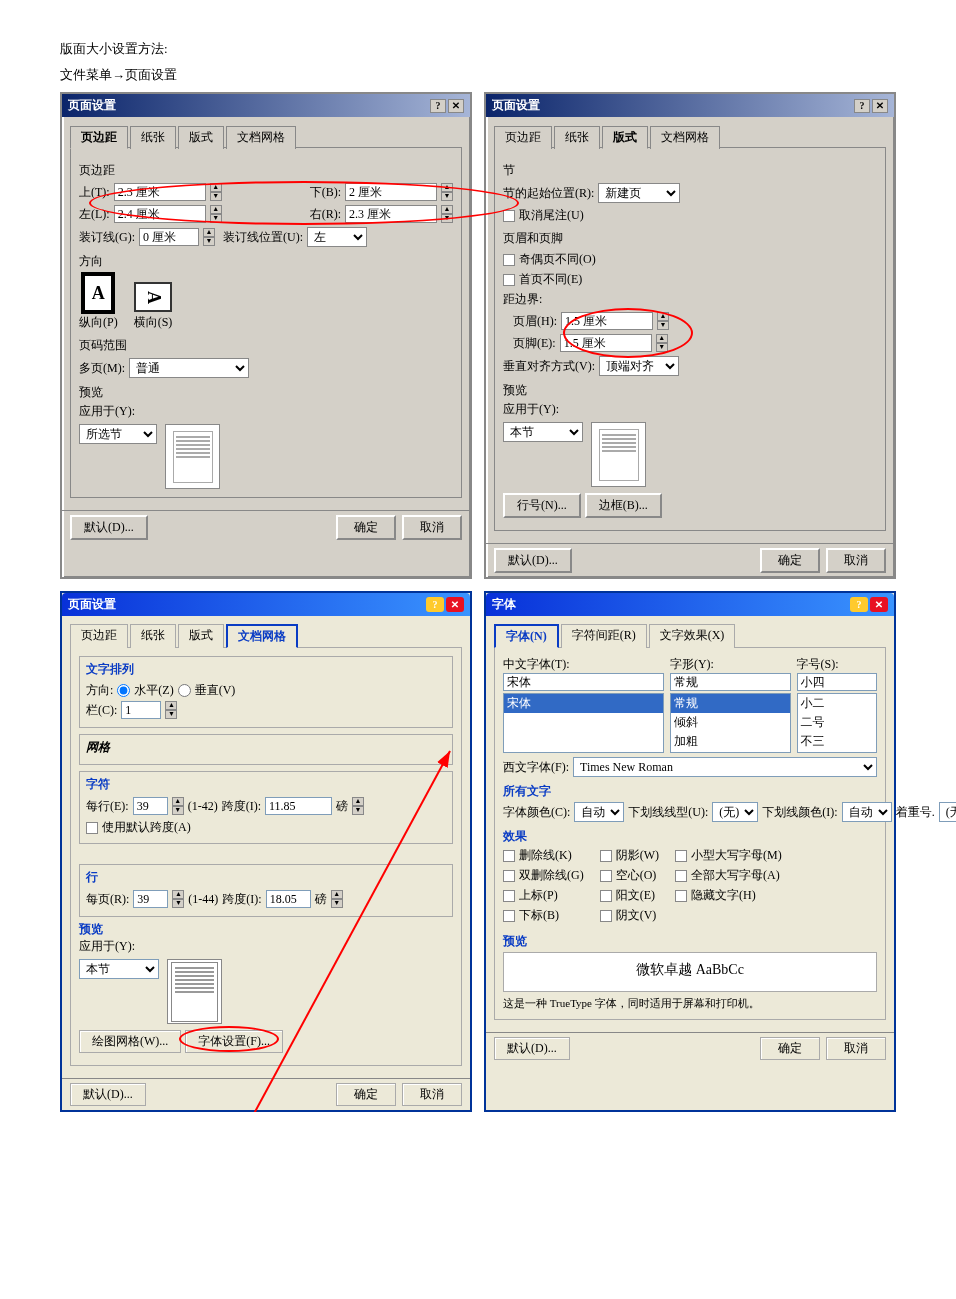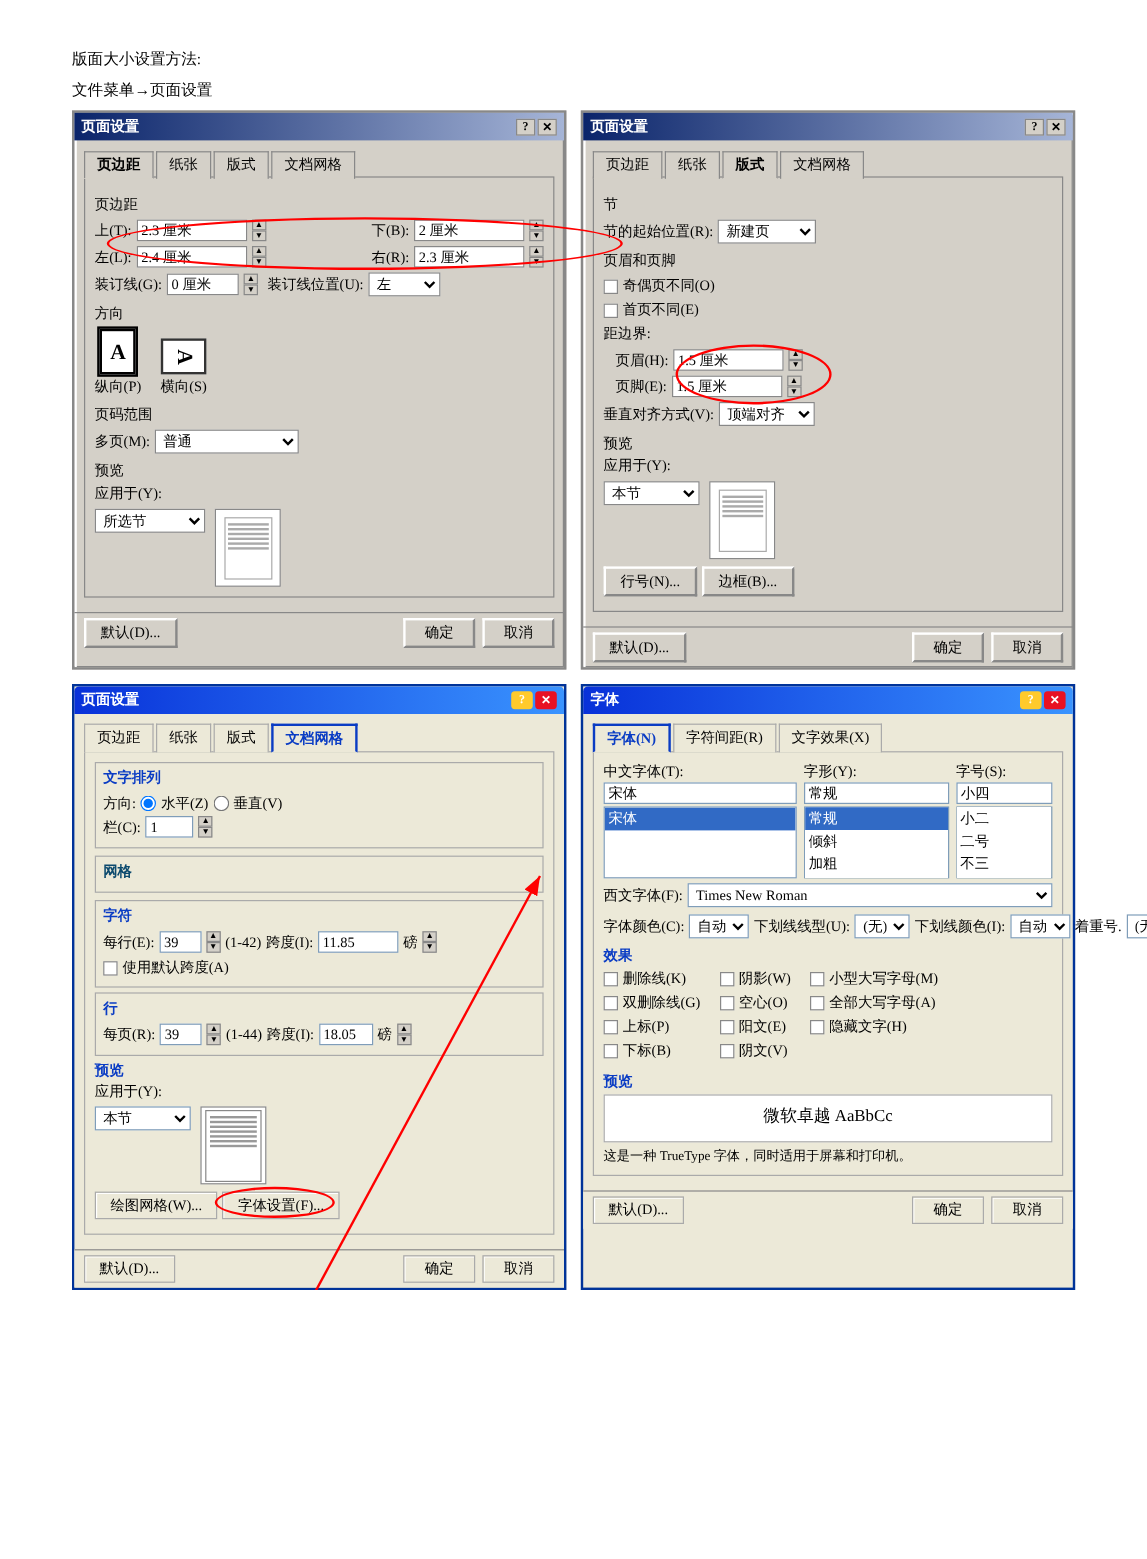--- a/index.html
+++ b/index.html
@@ -431,21 +431,21 @@
             <option>普通</option>
           </select>
         </div>
 
         <div style="margin-top:6px;">
           <div class="field-label">预览</div>
           <div class="field-row" style="margin-top:2px;">
             <span class="field-label">应用于(Y):</span>
           </div>
           <div style="display:flex;gap:8px;align-items:flex-start;">
-            <select class="win-select" style="width:92px;">
+            <select class="win-select" style="width:78px;">
               <option>所选节</option>
             </select>
             <div class="preview-box">
               <div class="preview-page">
                 <div class="preview-line"></div>
                 <div class="preview-line"></div>
                 <div class="preview-line"></div>
                 <div class="preview-line"></div>
                 <div class="preview-line"></div>
                 <div class="preview-line"></div>
@@ -479,20 +479,24 @@
         <div class="tab active">版式</div>
         <div class="tab">文档网格</div>
       </div>
       <div class="tab-panel">
         <div class="section-title">节</div>
         <div class="field-row">
           <span class="field-label">节的起始位置(R):</span>
           <select class="win-select" style="width:82px;">
             <option>新建页</option>
           </select>
+        </div>
+        <div class="checkbox-row">
+          <div class="win-checkbox"></div>
+          <span>取消尾注(U)</span>
         </div>
         <div class="section-title">页眉和页脚</div>
         <div class="checkbox-row">
           <div class="win-checkbox"></div>
           <span>奇偶页不同(O)</span>
         </div>
         <div class="checkbox-row">
           <div class="win-checkbox"></div>
           <span>首页不同(E)</span>
         </div>
@@ -604,24 +608,24 @@
             <span class="field-label">栏(C):</span>
             <input class="win-input-xp" style="width: 40px;" value="1" readonly="">
             <div class="spin-btn">
               <div class="spin-arrow">▲</div>
               <div class="spin-arrow">▼</div>
             </div>
           </div>
         </div>
 
         <div style="border:1px solid #aaa;padding:4px 6px;margin-bottom:6px;">
-          <div style="font-size:12px;color:#0c4a6e;font-weight:bold;margin-bottom:4px;">网格</div>
-        </div>
-
-        <div style="border:1px solid #aaa;padding:4px 6px;margin-bottom:4px;">
+          <div style="font-size:12px;color:#000000;font-weight:bold;margin-bottom:4px;font-style:italic;">网格</div>
+        </div>
+
+        <div style="border:1px solid #aaa;padding:4px 6px;margin-bottom:20px;">
           <div style="font-size:12px;color:#0a3cc4;font-weight:bold;margin-bottom:4px;">字符</div>
           <div class="field-row">
             <span class="field-label">每行(E):</span>
             <input class="win-input-xp" style="width: 35px;" value="39" readonly="">
             <div class="spin-btn">
               <div class="spin-arrow">▲</div>
               <div class="spin-arrow">▼</div>
             </div>
             <span class="field-label">(1-42)</span>
             <span class="field-label">跨度(I):</span>
@@ -747,20 +751,21 @@
         </div>
 
         <div class="field-row" style="margin-top:4px;">
           <span class="field-label">西文字体(F):</span>
           <select class="win-select-xp" style="flex:1;">
             <option>Times New Roman</option>
           </select>
         </div>
 
         <div style="margin-top:6px;">
+          <div style="font-size:12px;color:#0a3cc4;font-weight:bold;">所有文字</div>
           <div style="display:flex;gap:4px;align-items:center;margin-top:2px;">
             <span class="field-label">字体颜色(C):</span>
             <select class="win-select-xp" style="width:60px;">
               <option>自动</option>
             </select>
             <span class="field-label">下划线线型(U):</span>
             <select class="win-select-xp" style="width:50px;">
               <option>(无)</option>
             </select>
             <span class="field-label">下划线颜色(I):</span>

